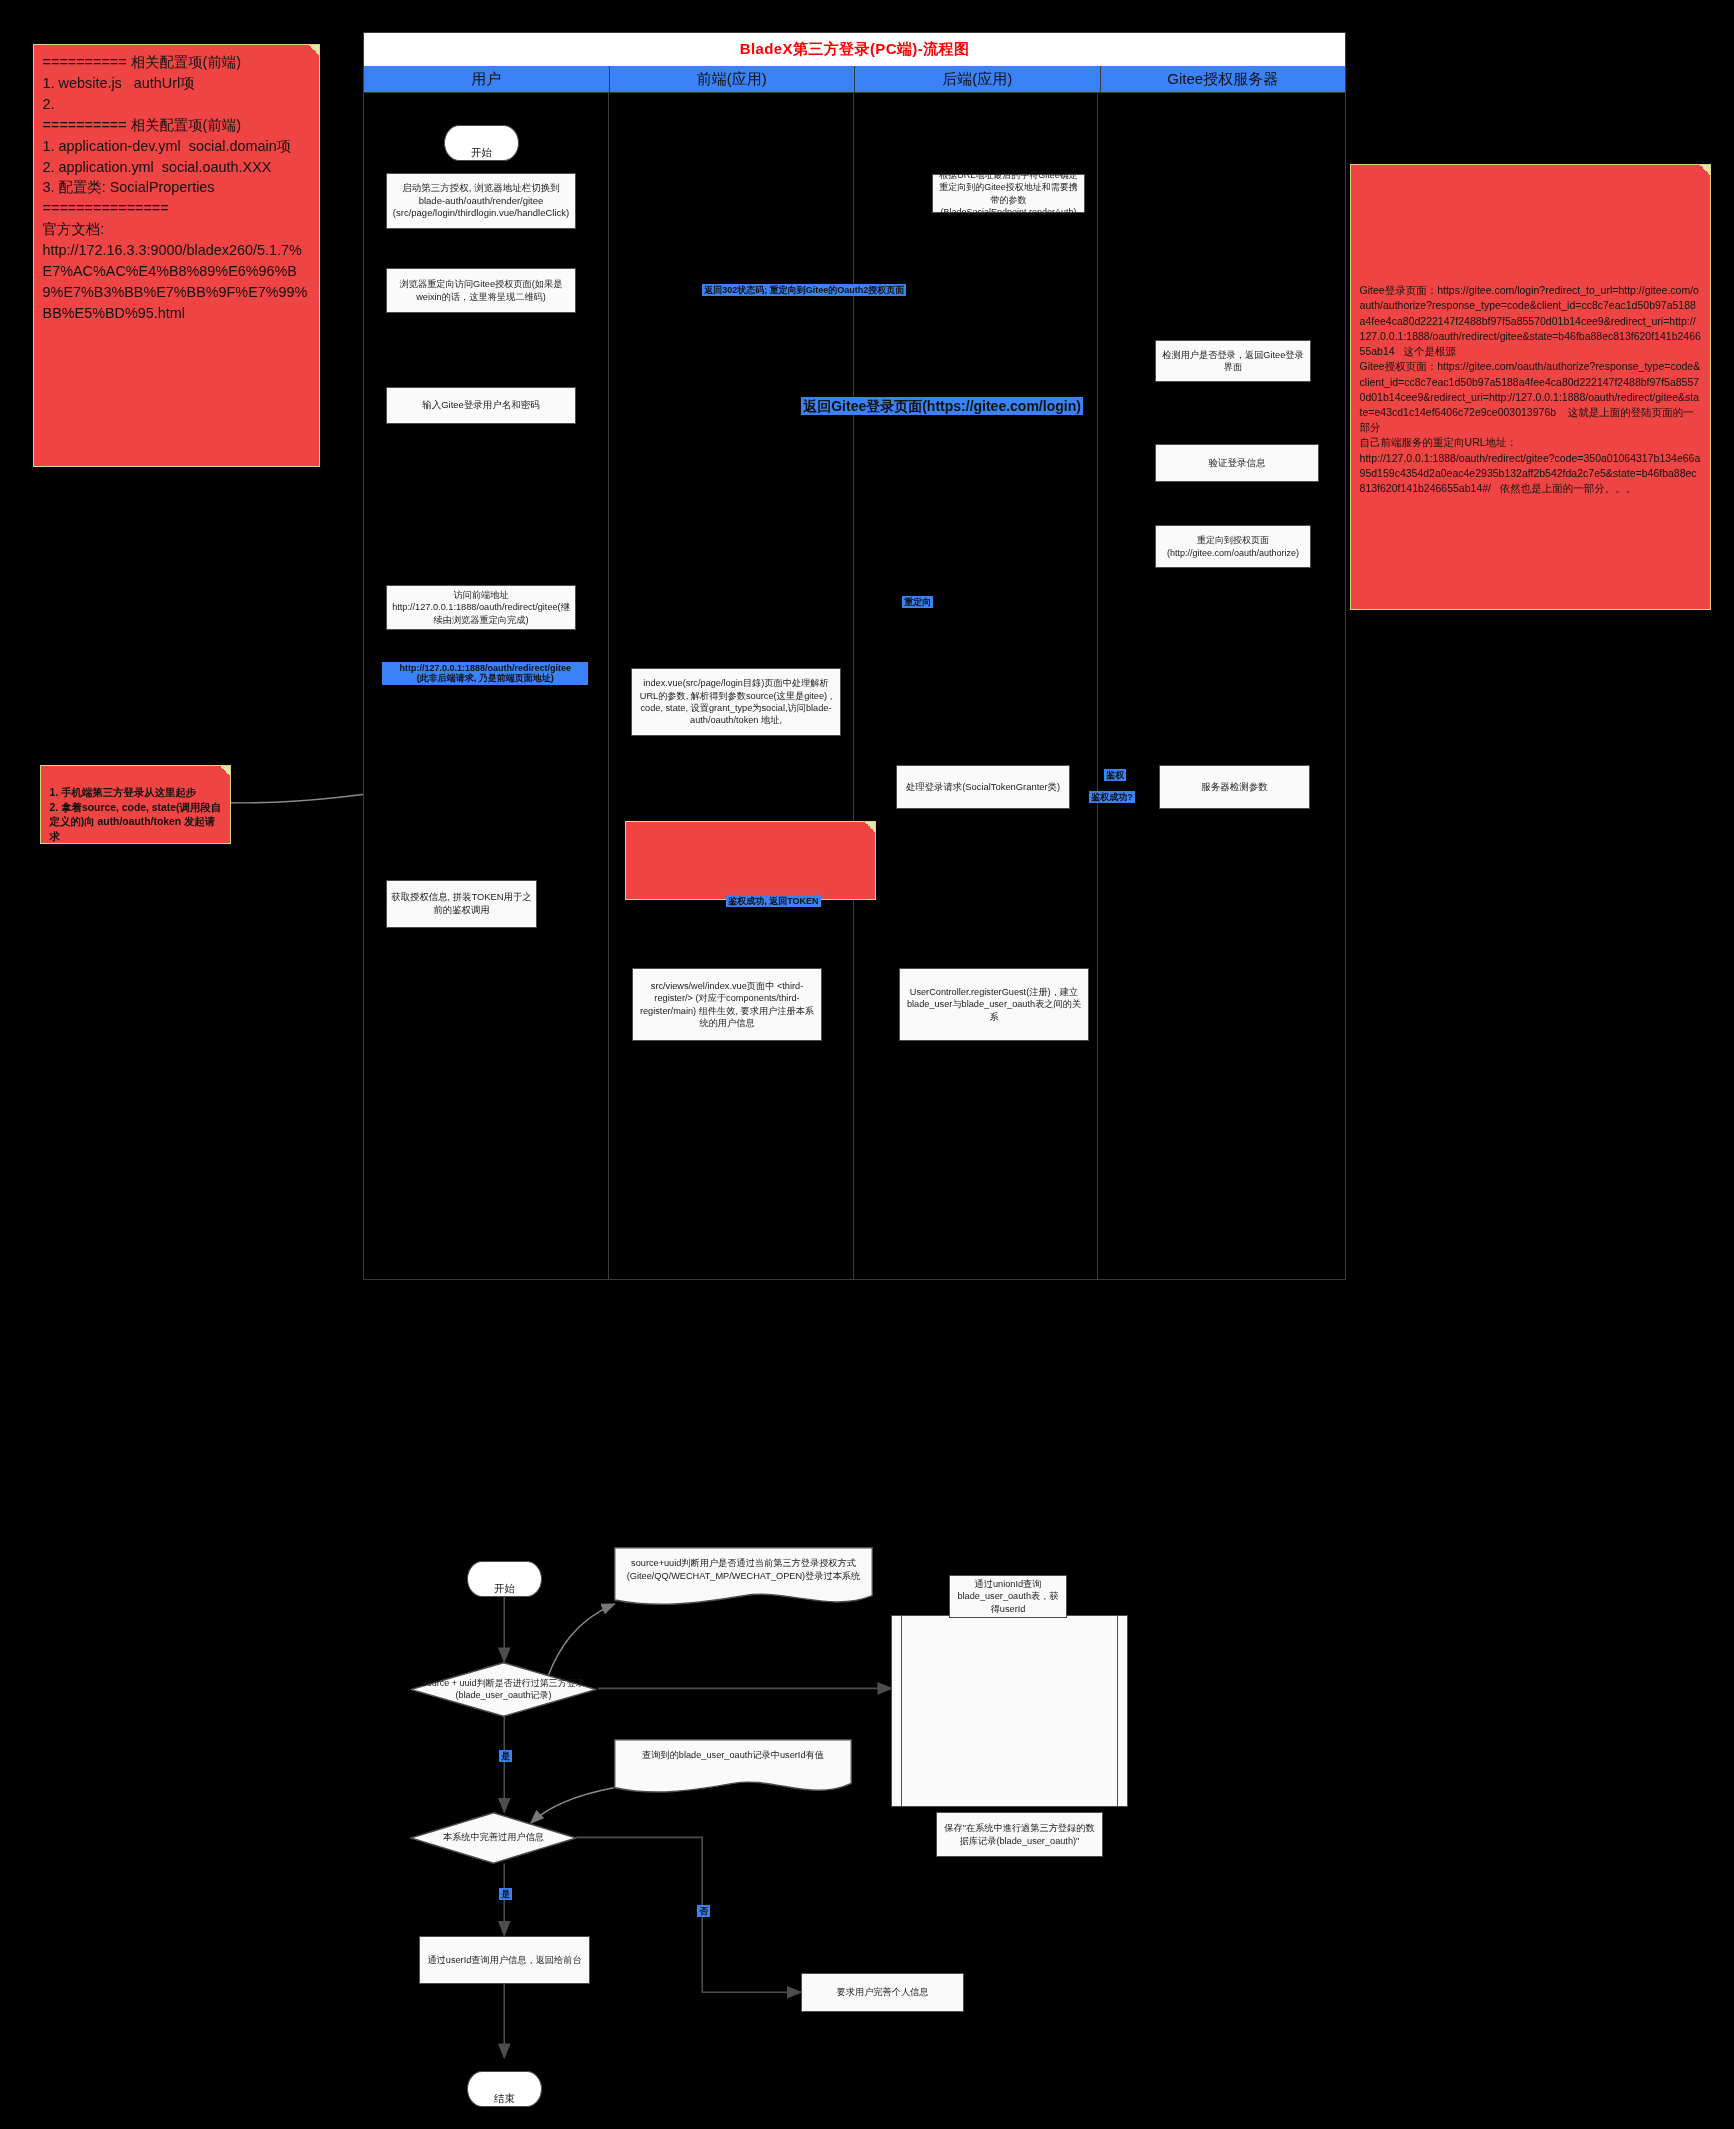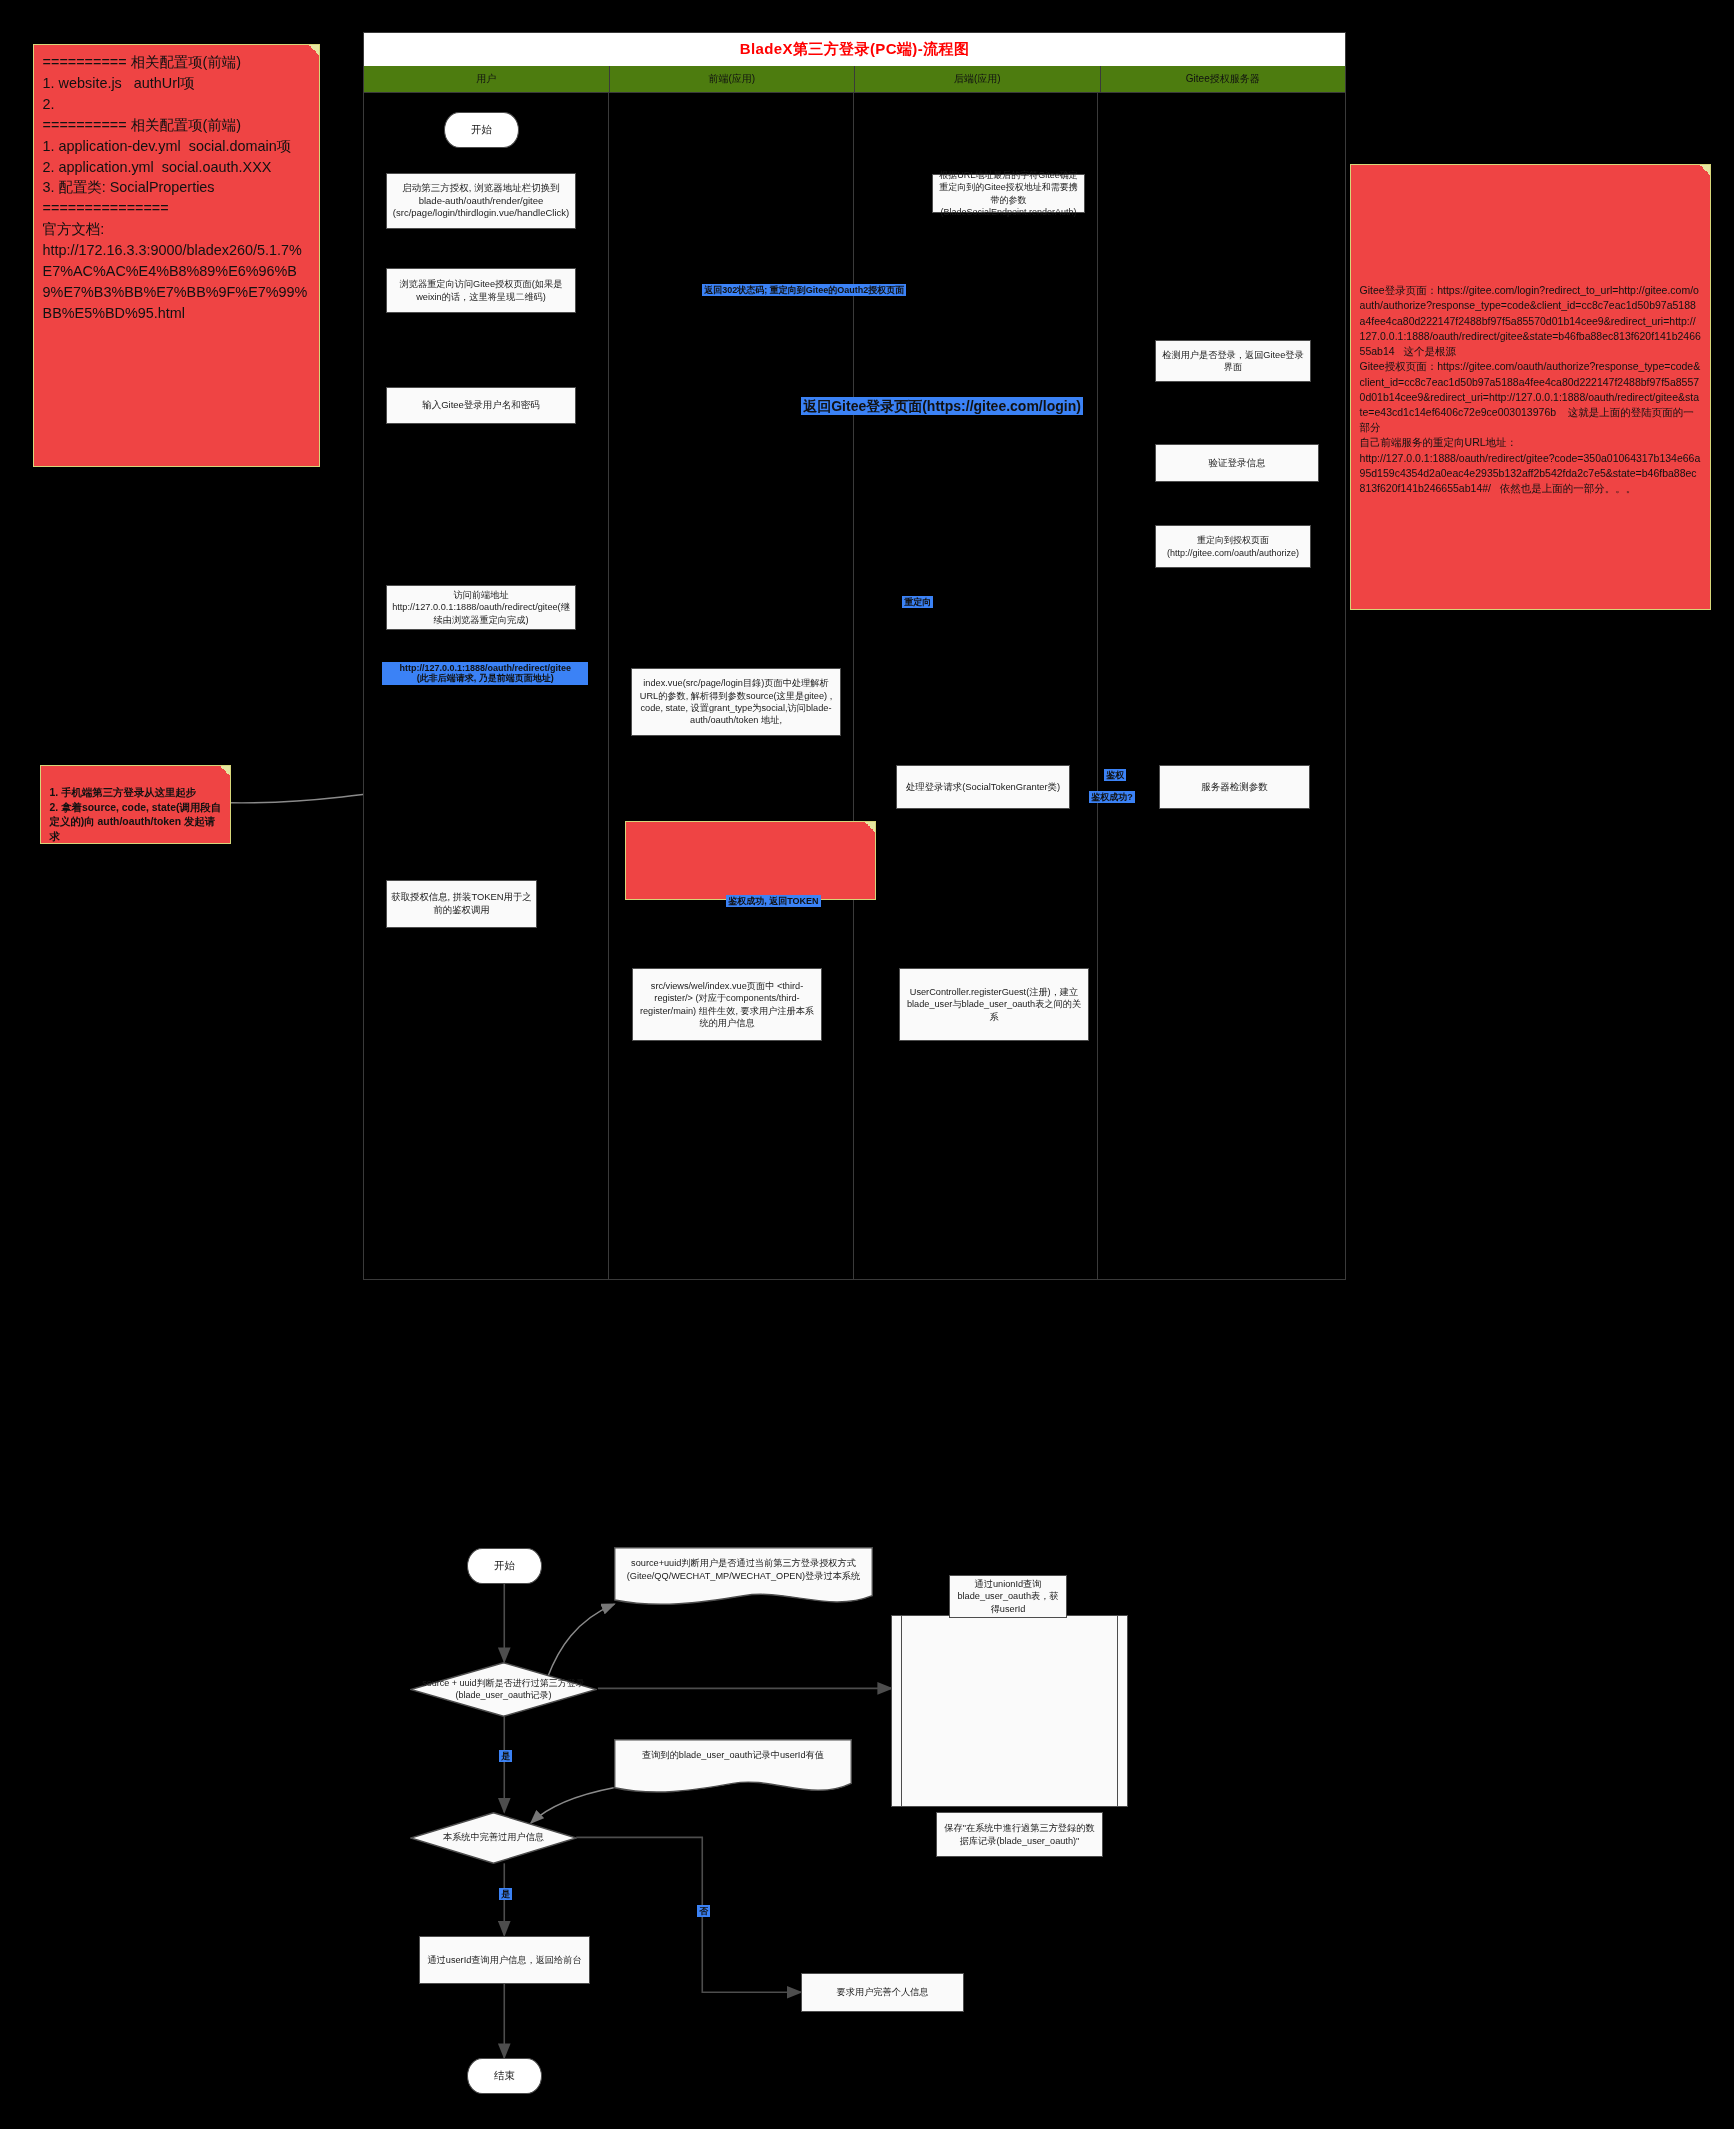--- a/index.html
+++ b/index.html
@@ -30,38 +30,39 @@
     position:absolute;background:#000;border:1.4px solid #3a3a3a;
   }
   .pool-title{
     position:absolute;left:0;top:0;right:0;height:33px;
     background:#fff;border-bottom:1.4px solid #3a3a3a;
     display:flex;align-items:center;justify-content:center;
     color:#ff0000;font-weight:bold;font-size:15px;letter-spacing:0.4px;
   }
   .lane-head-row{position:absolute;left:0;top:33px;right:0;height:27px;display:flex;}
   .lane-head{
-    flex:1;background:#4d7c0f;border-right:1.4px solid #3a3a3a;border-bottom:1.4px solid #3a3a3a;
+    flex:1;background:#3b82f6;border-right:1.4px solid #3a3a3a;border-bottom:1.4px solid #3a3a3a;
     display:flex;align-items:center;justify-content:center;
-    font-size:10px;color:#111;
+    font-size:15px;color:#111;
   }
   .lane-head:last-child{border-right:none;}
   .lane-sep{position:absolute;top:60px;bottom:0;width:1.4px;background:#3a3a3a;}
 
   
   .node{
     background:#fafafa;border:1.1px solid #4d4d4d;color:#1a1a1a;
     display:flex;align-items:center;justify-content:center;text-align:center;
     line-height:1.35;padding:2.2px 3.6px;box-sizing:border-box;
   }
   .node span{display:block;width:100%;}
   .terminator{
     background:#fff;border:1.1px solid #4d4d4d;border-radius:16px/19px;
-    display:flex;align-items:center;justify-content:center;text-align:center;
+    display:flex;align-items:flex-end;justify-content:center;text-align:center;
     color:#1a1a1a;
+    margin-top:13px;
   }
   .overflow-node{overflow:visible;}
   .overflow-node span{white-space:normal;}
 
   
   .diamond{
     position:absolute;display:flex;align-items:center;justify-content:center;
   }
   .diamond .dshape{position:absolute;left:0;top:0;width:100%;height:100%;}
   .diamond .dlabel{

